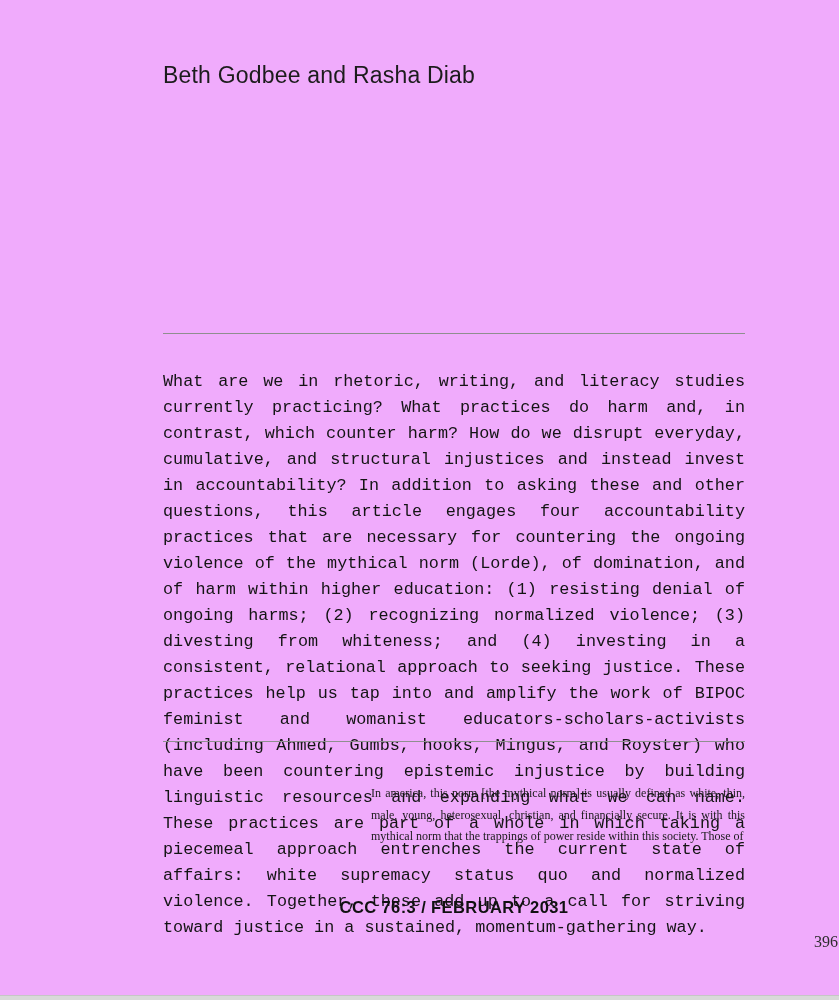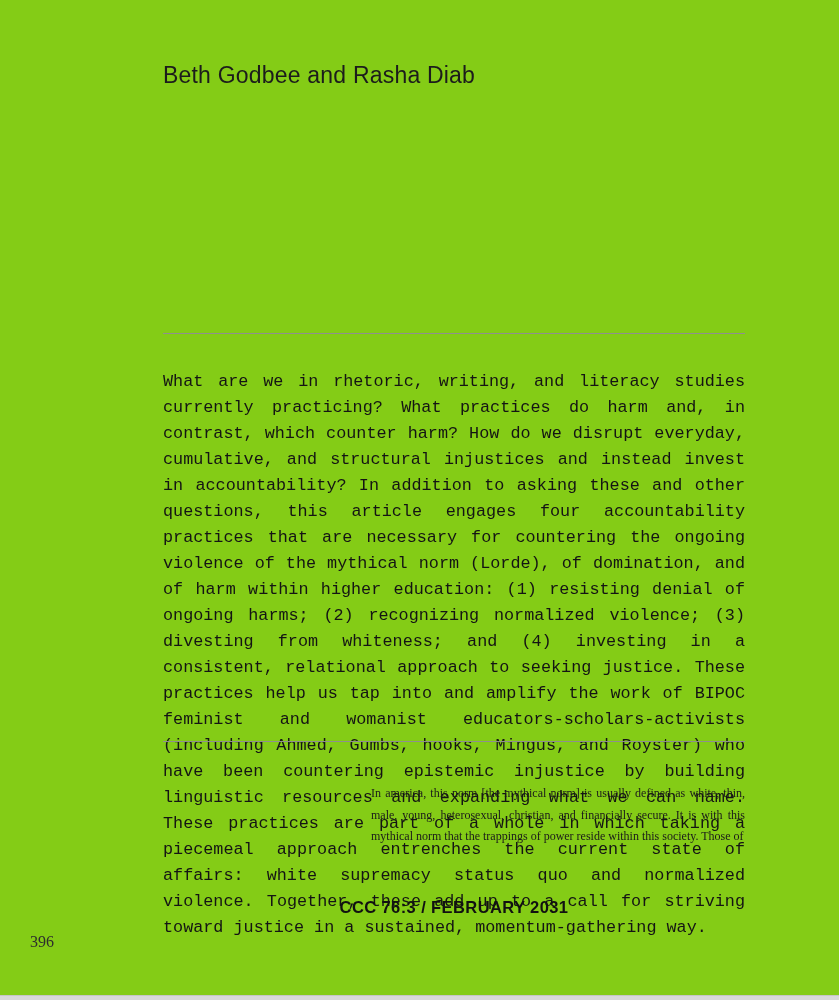--- a/index.html
+++ b/index.html
@@ -8,21 +8,21 @@
     width: 839px;
     height: 1000px;
     position: relative;
     overflow: hidden;
     font-family: "Liberation Serif", serif;
     color: #1a1a1a;
   }
   .page {
     position: absolute;
     inset: 0;
-    background: #84cc16;
+    background: #f0abfc;
   }
   .authors {
     position: absolute;
     left: 163px;
     top: 62px;
     font-family: "Liberation Sans", sans-serif;
     font-size: 23px;
     font-weight: 400;
     letter-spacing: 0.2px;
     color: #1c1c1c;
@@ -87,21 +87,21 @@
     font-size: 16.5px;
     letter-spacing: 0.4px;
     color: #111111;
     white-space: nowrap;
   }
   .page-number {
     position: absolute;
     left: 30px;
     top: 933px;
     width: 808px;
-    text-align: left;
+    text-align: right;
     font-family: "Liberation Serif", serif;
     font-size: 16px;
     color: #2e2e2e;
   }
   .page-bottom-edge {
     position: absolute;
     left: 0;
     bottom: 0;
     width: 100%;
     height: 5px;

